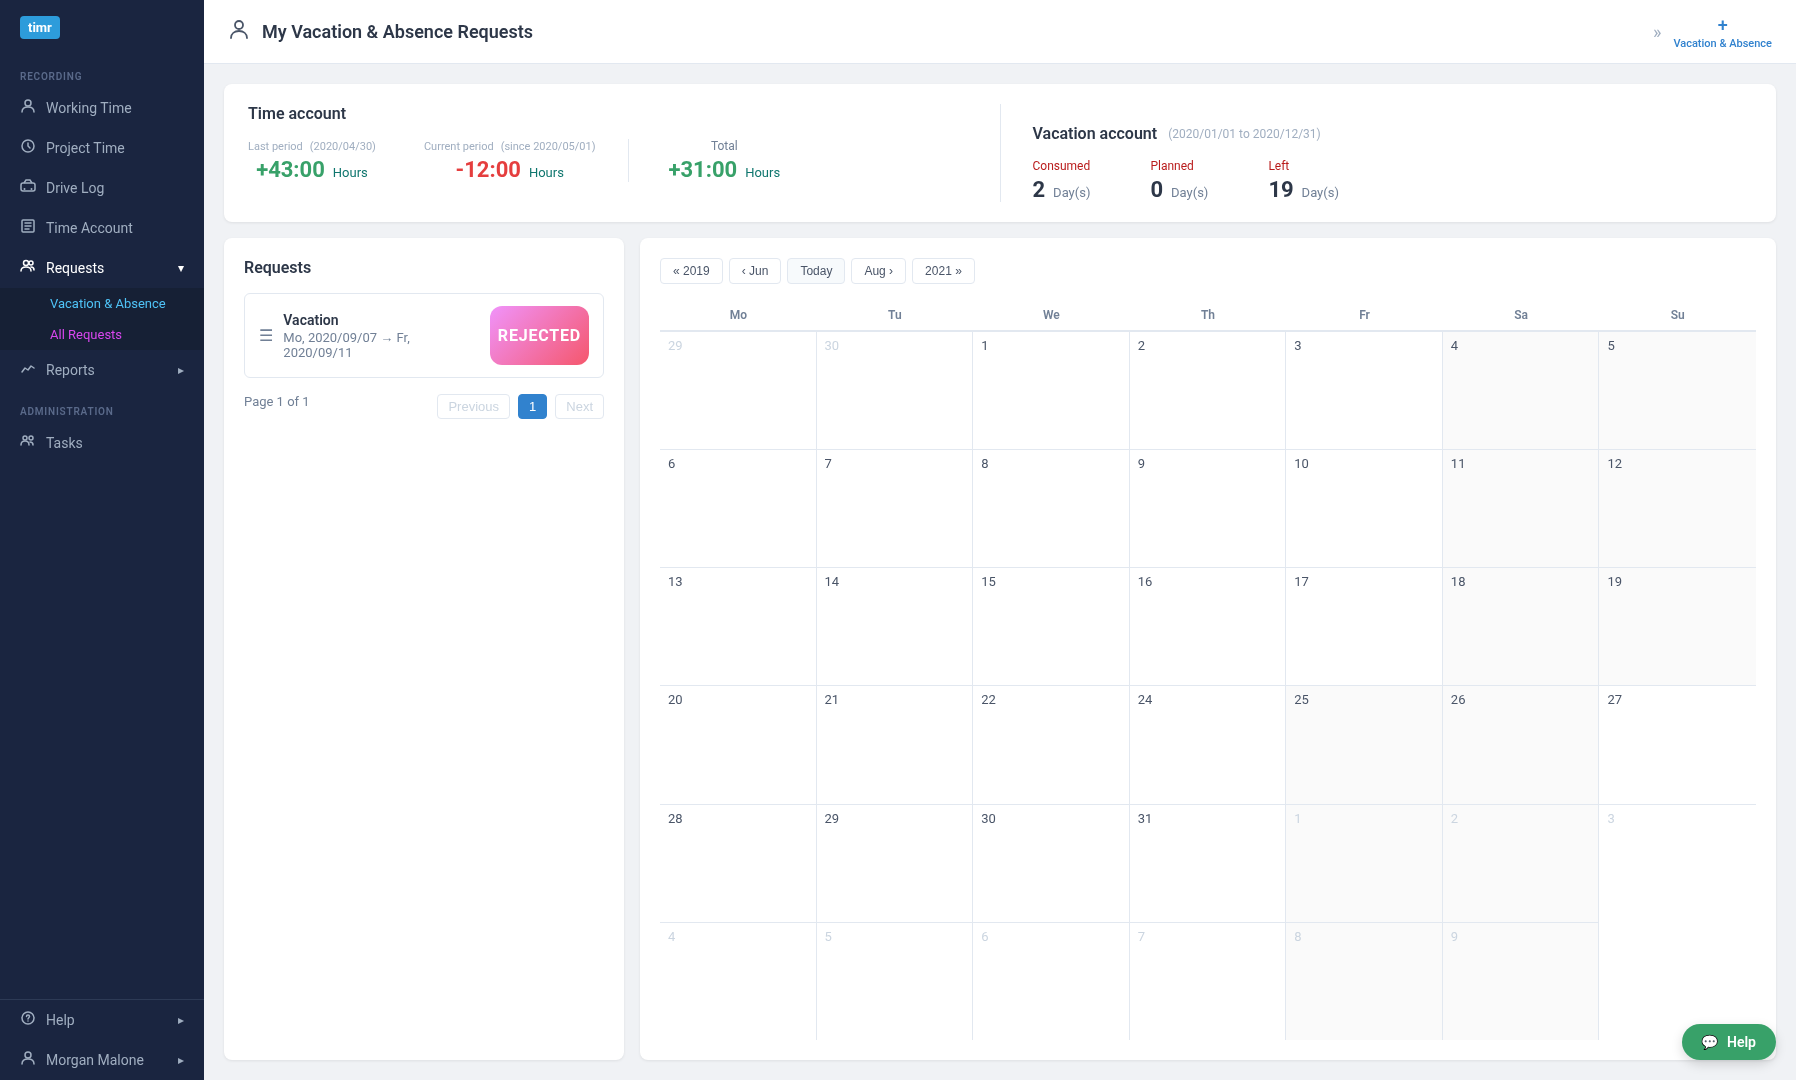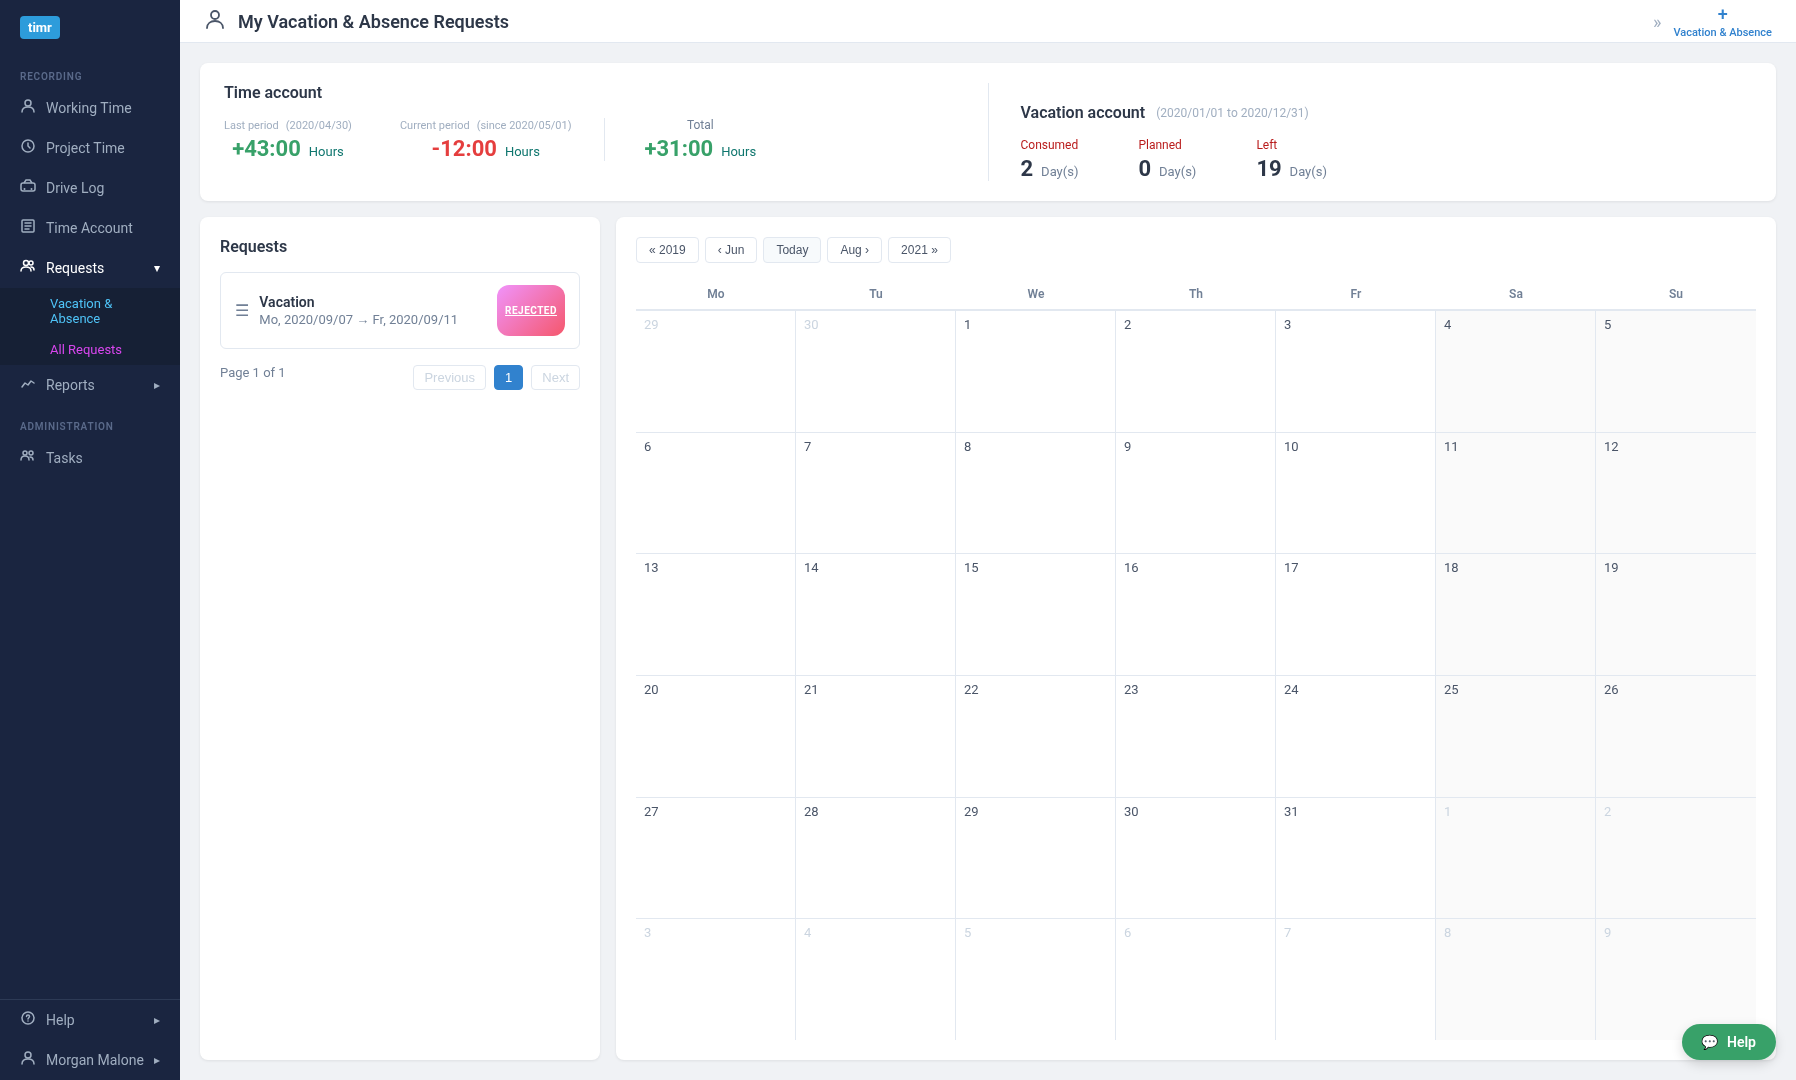--- a/index.html
+++ b/index.html
@@ -1,20 +1,20 @@
 <!DOCTYPE html>
 <html><head>
   <meta charset="utf-8">
   <style>
     * { box-sizing: border-box; margin: 0; padding: 0; }
     body { font-family: -apple-system, BlinkMacSystemFont, 'Segoe UI', Roboto, sans-serif; background: #f0f2f5; display: flex; height: 100vh; overflow: hidden; }
 
     
     .sidebar {
-      width: 180px;
+      width: 204px;
       background: #1a2540;
       color: #a0aec0;
       display: flex;
       flex-direction: column;
       flex-shrink: 0;
       height: 100vh;
       overflow-y: auto;
     }
     .sidebar-logo {
       padding: 16px 20px;
@@ -67,21 +67,21 @@
       flex: 1;
       display: flex;
       flex-direction: column;
       overflow: hidden;
     }
 
     
     .header {
       background: white;
       padding: 12px 24px;
-      height: 43px;
+      height: 64px;
       display: flex;
       align-items: center;
       border-bottom: 1px solid #e2e8f0;
       gap: 12px;
     }
     .header-icon { color: #4a5568; font-size: 20px; }
     .header-title { font-size: 18px; font-weight: 600; color: #2d3748; flex: 1; }
     .header-actions { display: flex; align-items: center; gap: 12px; }
     .header-chevrons { color: #a0aec0; font-size: 18px; }
     .header-add-btn {
@@ -157,26 +157,25 @@
       align-items: center;
       gap: 10px;
     }
     .request-menu-icon { color: #718096; font-size: 16px; cursor: pointer; }
     .request-info { flex: 1; }
     .request-name { font-weight: 600; font-size: 14px; color: #2d3748; }
     .request-dates { font-size: 13px; color: #718096; margin-top: 2px; }
     .badge-rejected {
       background: linear-gradient(135deg, #f093fb, #f5576c);
       color: white;
-      font-size: 10px;
+      font-size: 16px;
       font-weight: 700;
       padding: 20px 8px;
       border-radius: 12px;
       letter-spacing: 0.05em;
-      text-decoration: underline;
     }
     .pagination {
       display: flex;
       align-items: flex-start;
       gap: 8px;
       margin-top: 16px;
       font-size: 13px;
       color: #718096;
     }
     .pagination-info { flex: 1; }
@@ -521,21 +520,20 @@
               <div class="cal-day">13</div>
               <div class="cal-day">14</div>
               <div class="cal-day">15</div>
               <div class="cal-day">16</div>
               <div class="cal-day">17</div>
               <div class="cal-day weekend">18</div>
               <div class="cal-day weekend">19</div>
               <div class="cal-day">20</div>
               <div class="cal-day">21</div>
               <div class="cal-day">22</div>
-              <div class="cal-day">23</div>
               <div class="cal-day">24</div>
               <div class="cal-day weekend">25</div>
               <div class="cal-day weekend">26</div>
               <div class="cal-day">27</div>
               <div class="cal-day">28</div>
               <div class="cal-day">29</div>
               <div class="cal-day">30</div>
               <div class="cal-day">31</div>
               <div class="cal-day other-month weekend">1</div>
               <div class="cal-day other-month weekend">2</div>

